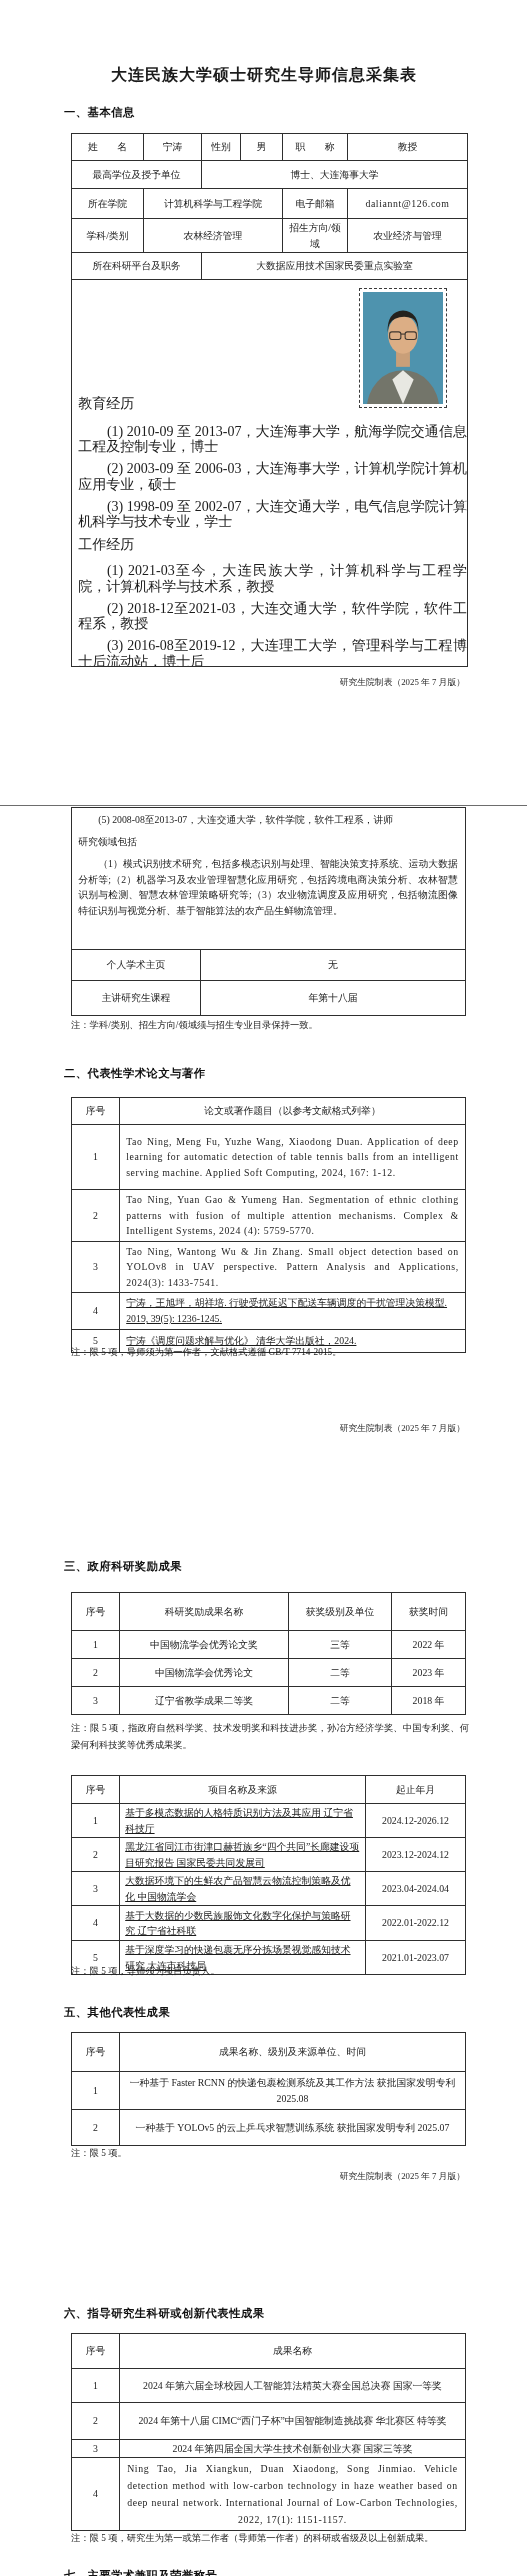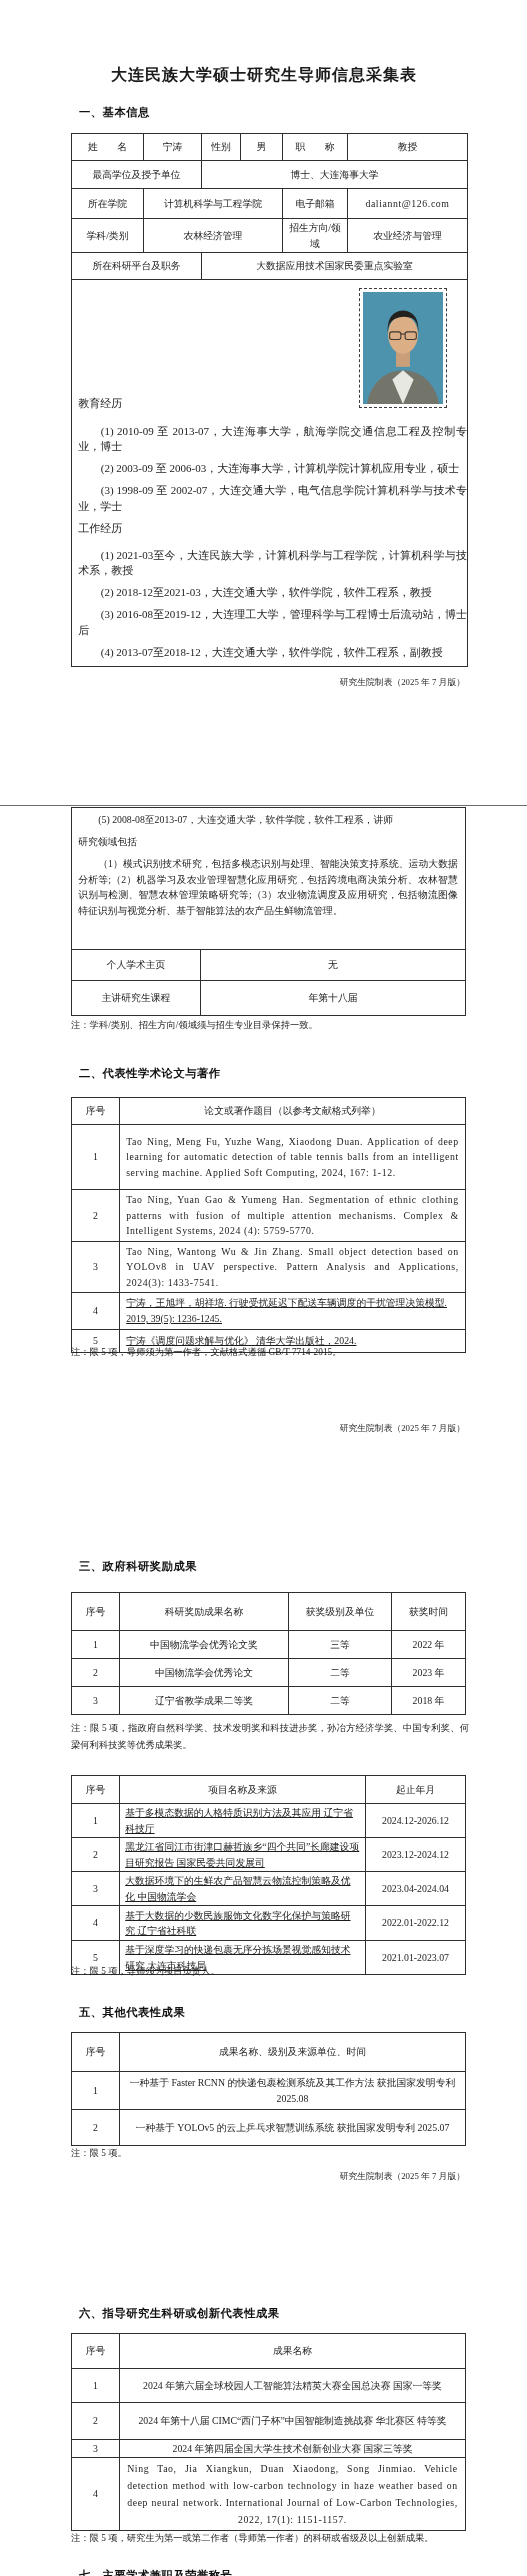--- a/index.html
+++ b/index.html
@@ -11,21 +11,21 @@
     margin: 0 auto;
     background: #ffffff;
     color: #1c1c1c;
     font-family: "Liberation Serif", "DejaVu Serif", serif;
   }
   .title {
     position: absolute; left: 0; top: 65px; width: 528px;
     text-align: center; font-size: 16px; font-weight: bold; letter-spacing: 1px;
   }
   .sec-heading {
-    position: absolute; left: 79px; width: 402px;
+    position: absolute; left: 64px; width: 402px;
     font-size: 11.3px; font-weight: bold; letter-spacing: 0.5px;
     font-family: "Liberation Sans", "DejaVu Sans", sans-serif;
     color: #111; line-height: 15.5px;
   }
   table.frm {
     position: absolute; left: 71px; width: 395px;
     border-collapse: collapse; table-layout: fixed; background:#fff;
   }
   .frm td {
     border: 1px solid #2e2e2e;
@@ -38,21 +38,21 @@
   .frm td.jc { text-align: justify; text-align-last: center; }
   .en { letter-spacing: 0.6px; }
   .bio-cell { position: relative; padding: 0 !important; text-align: left !important; }
   .photo-box {
     position: absolute; left: 287px; top: 8.2px; width: 88px; height: 120px;
     border: 1px dashed #3a3a3a; background: #fff; padding: 3.1px;
   }
   .photo-box svg { display:block; width: 80px; height: 112px; }
   .bio-text {
     position: absolute; left: 6.2px; right: 0; top: 116px;
-    font-size: 11px; line-height: 15.5px; text-align: justify;
+    font-size: 14px; line-height: 15.5px; text-align: justify;
   }
   .bio-text2 {
     padding: 4.1px 7.2px 0 6.2px;
     font-size: 9.8px; line-height: 15.5px; text-align: left;
   }
   .bio-text p, .bio-text2 p { margin: 0 0 6.7px 0; }
   .bio-text p.itm, .bio-text2 p.itm { text-indent: 2.05em; }
   .bio-text2 p.jst { text-align: justify; }
   .note {
     position: absolute; left: 71px; width: 398px;

